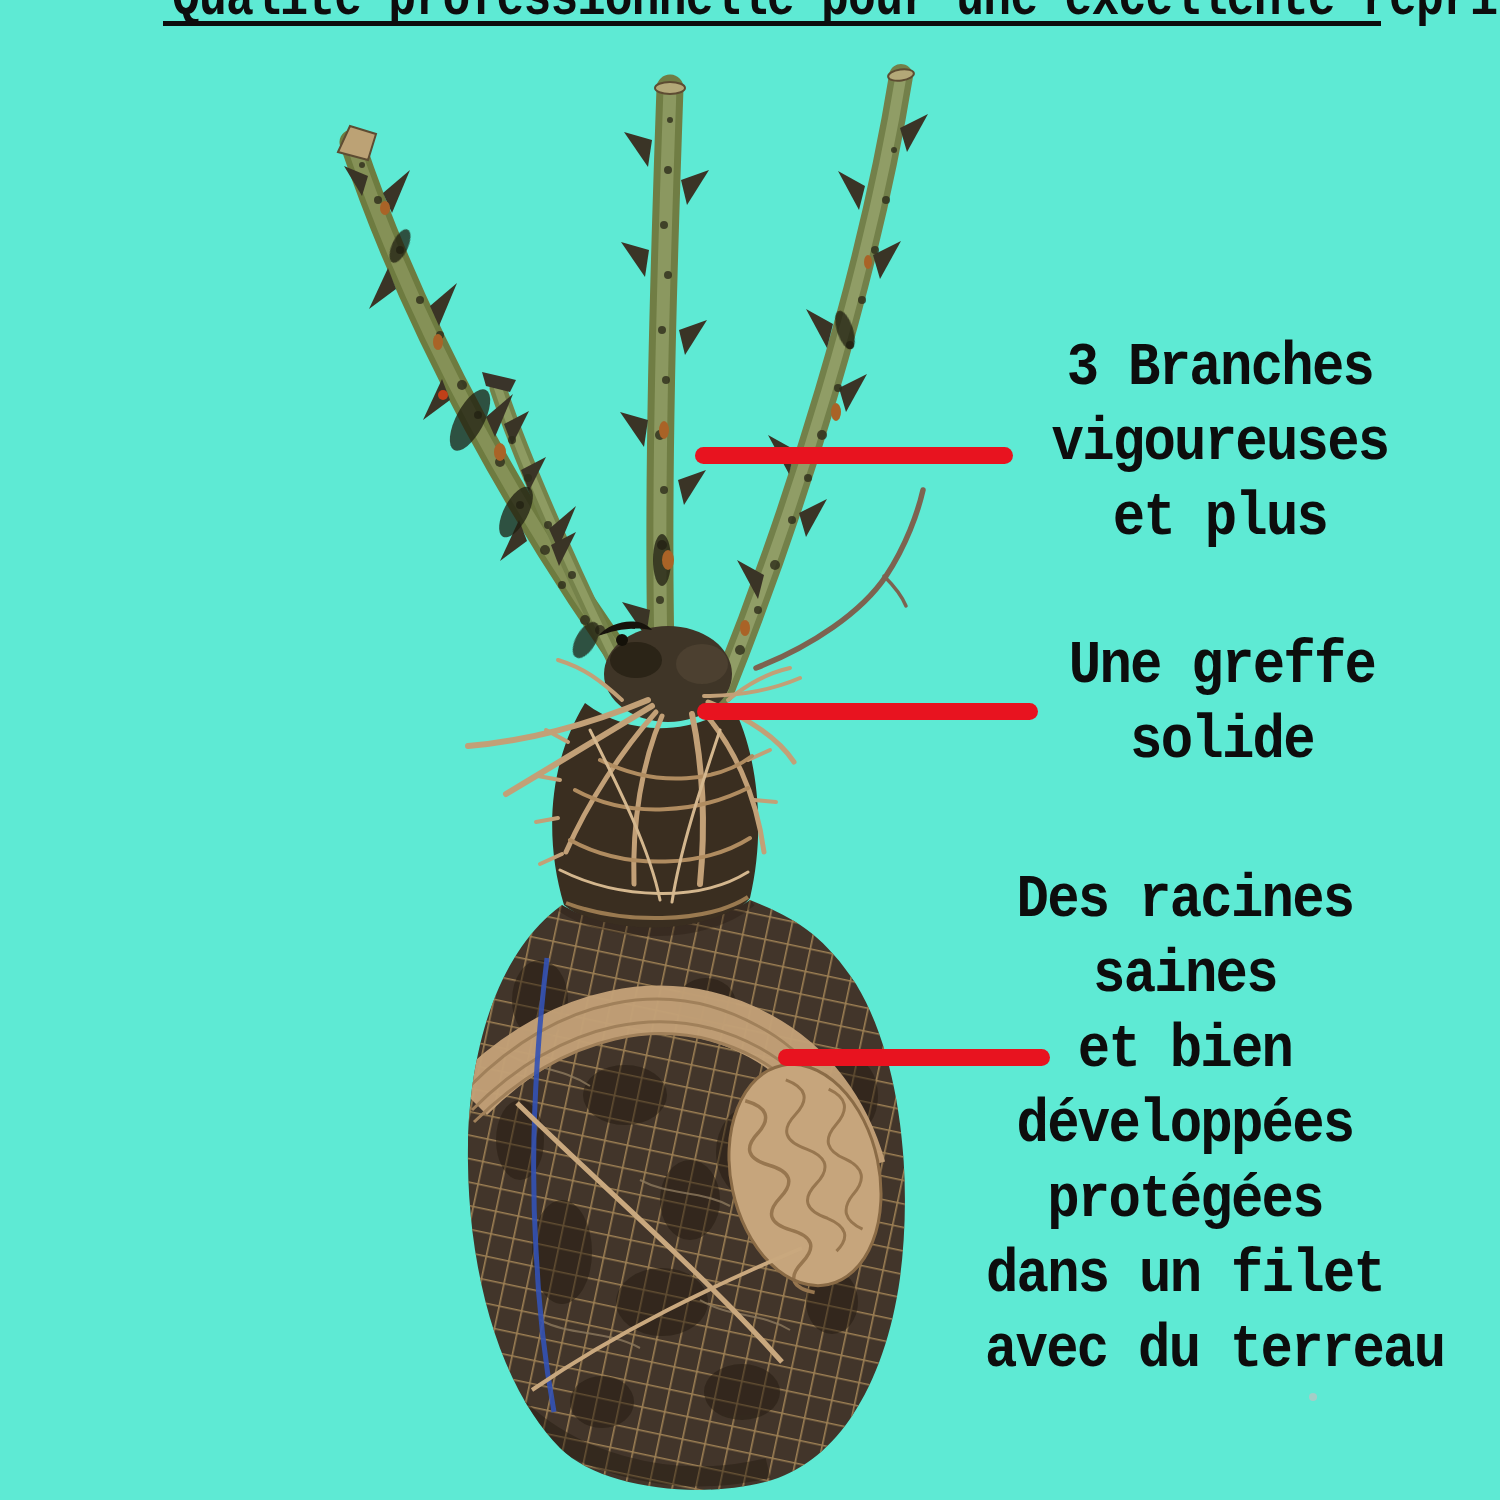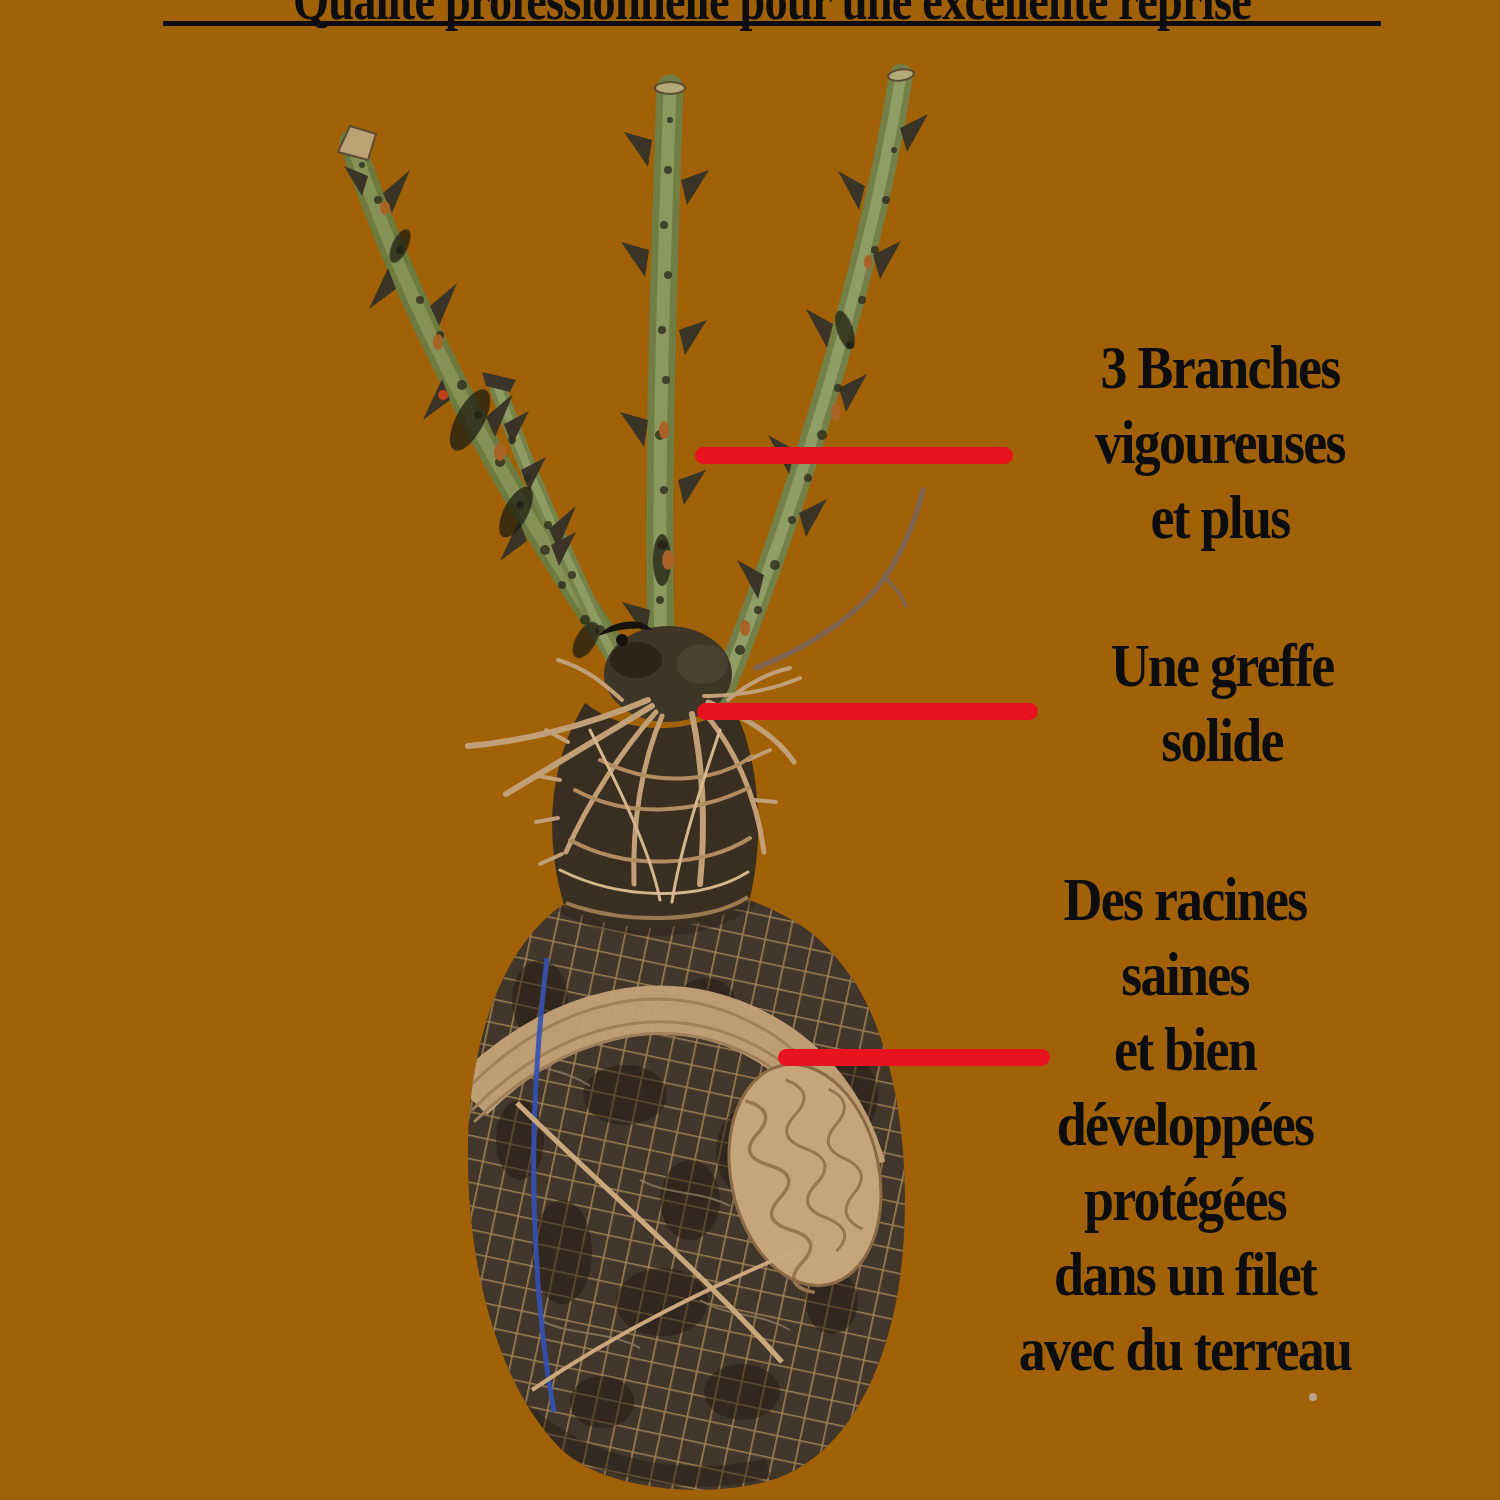--- a/index.html
+++ b/index.html
@@ -1,17 +1,17 @@
 <!DOCTYPE html>
 <html><head>
 <meta charset="utf-8">
 <style>
   html,body{margin:0;padding:0;background:#ffffff;}
-  .stage{position:relative;width:1500px;height:1500px;background:#a16207;overflow:hidden;
-         font-family:Liberation Serif, serif;}
+  .stage{position:relative;width:1500px;height:1500px;background:#5eead4;overflow:hidden;
+         font-family:Liberation Mono, monospace;}
   .plant{position:absolute;left:0;top:0;width:1500px;height:1500px;}
   .title{position:absolute;top:-34px;left:22px;width:1500px;margin:0;text-align:center;
          font-size:58px;font-weight:bold;letter-spacing:-1px;color:#0d0d0d;white-space:nowrap;
          transform:scaleX(0.80);transform-origin:50% 0;}
   .title-underline{position:absolute;left:163px;top:21px;width:1218px;height:5px;background:#0d0d0d;}
   .pointer{position:absolute;height:17px;border-radius:9px;background:#e8131f;}
   .p1{left:695px;top:447px;width:318px;}
   .p2{left:697px;top:703px;width:341px;}
   .p3{left:778px;top:1049px;width:272px;}
   .label{position:absolute;color:#0d0d0d;font-weight:bold;font-size:62px;letter-spacing:-2px;

